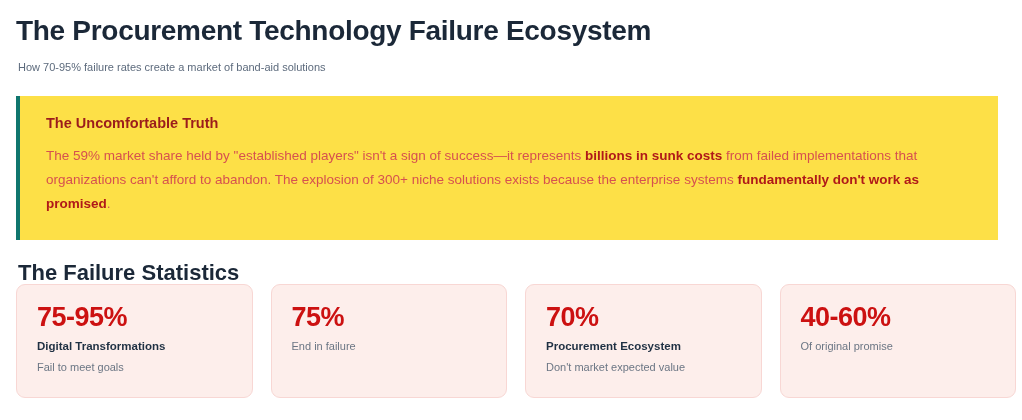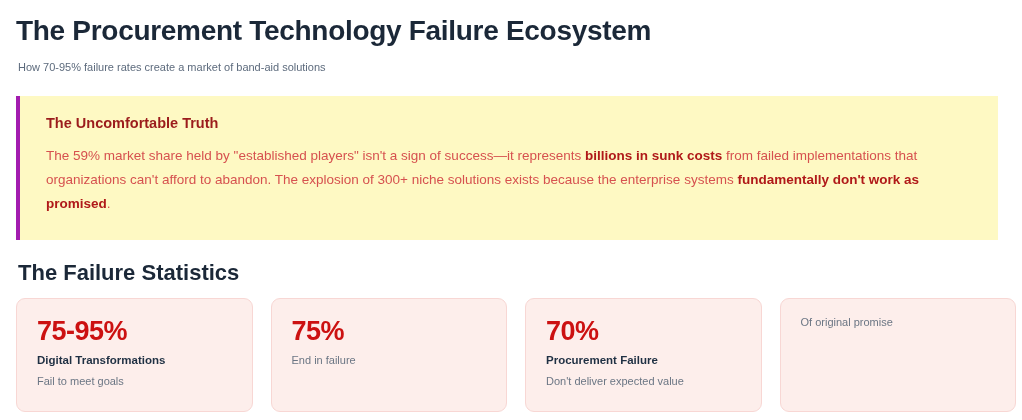--- a/index.html
+++ b/index.html
@@ -37,22 +37,22 @@
     font-size: 11px;
     color: #5d6b7d;
     margin: 10px 0 0 2px;
     line-height: 18px;
     font-weight: normal;
   }
 
   
   .alert {
     margin-top: 20px;
-    background: #fef9c3;
-    border-left: 4px solid #a21caf;
+    background: #fde047;
+    border-left: 4px solid #0f766e;
     box-sizing: border-box;
     width: 982px;
     height: 144px;
     padding: 18px 22px 16px 26px;
   }
   .alert-heading {
     font-size: 14.5px;
     font-weight: bold;
     color: #9b1c1c;
     margin: 0 0 12px 0;
@@ -77,21 +77,21 @@
     font-weight: bold;
     color: #1b2838;
     margin: 22px 0 0 2px;
     line-height: 22px;
   }
 
   
   .stat-grid {
     display: flex;
     gap: 18px;
-    margin-top: 14px;
+    margin-top: 0;
   }
   .stat-card {
     flex: 1 1 0;
     box-sizing: border-box;
     background: #fdeeeb;
     border: 1px solid #f8d7d4;
     border-radius: 9px;
     padding: 16px 18px 16px 20px;
     height: 114px;
   }
@@ -141,23 +141,24 @@
       <div class="stat-sublabel">Fail to meet goals</div>
     </div>
 
     <div class="stat-card">
       <div class="stat-value">75%</div>
       <div class="stat-sublabel">End in failure</div>
     </div>
 
     <div class="stat-card">
       <div class="stat-value">70%</div>
-      <div class="stat-label">Procurement Failure</div>
-      <div class="stat-sublabel">Don't deliver expected value</div>
+      <div class="stat-label">Procurement Ecosystem</div>
+      <div class="stat-sublabel">Don't market expected value</div>
     </div>
 
     <div class="stat-card">
+      <div class="stat-value">40-60%</div>
       <div class="stat-sublabel">Of original promise</div>
     </div>
 
   </div>
 
 </div>
 
 </body></html>

